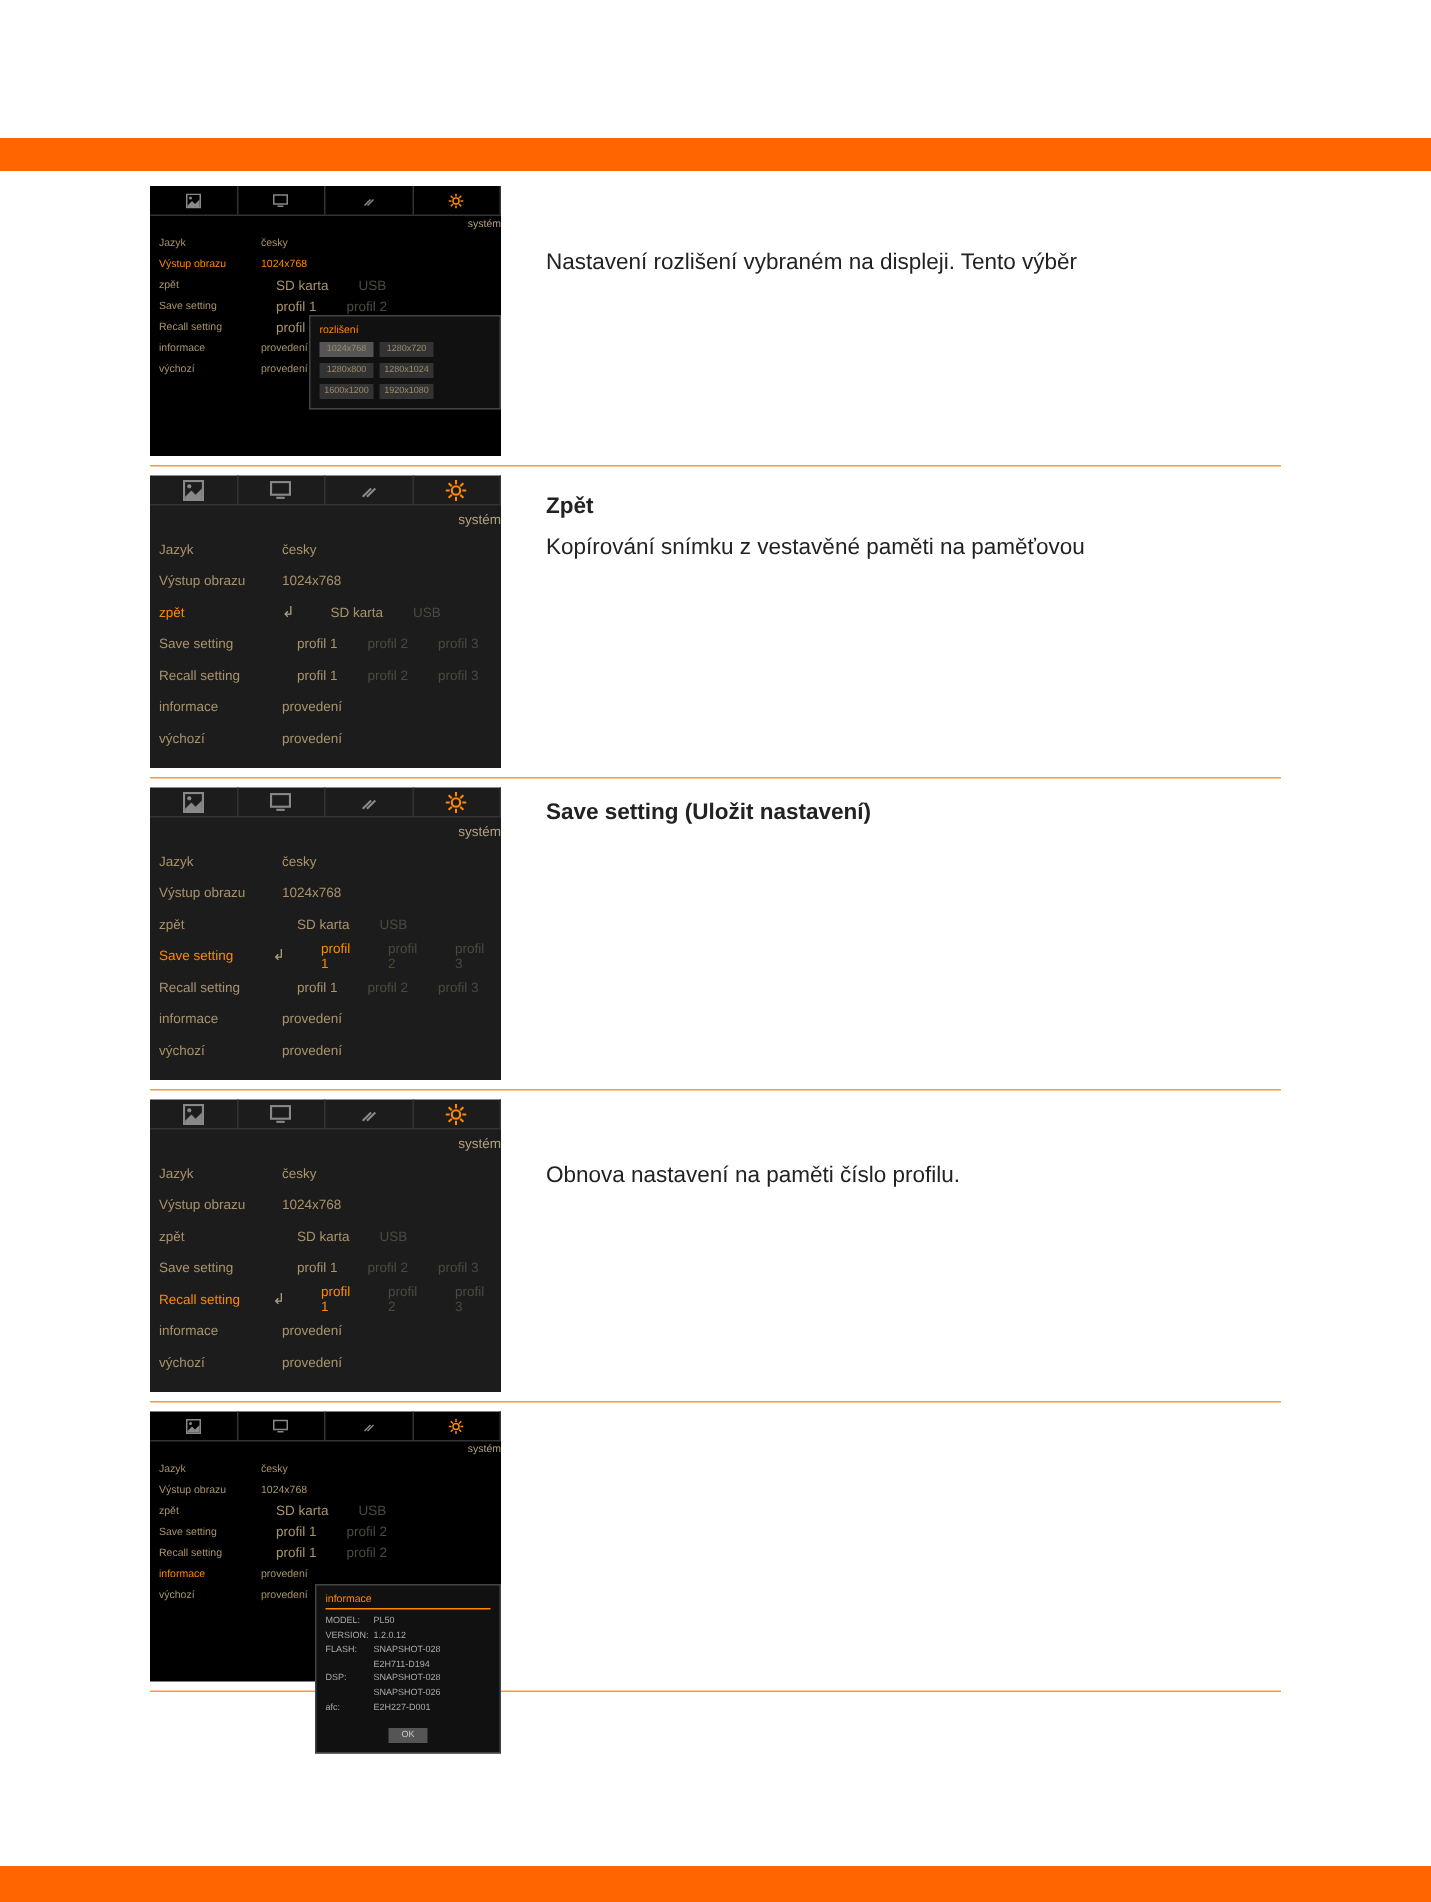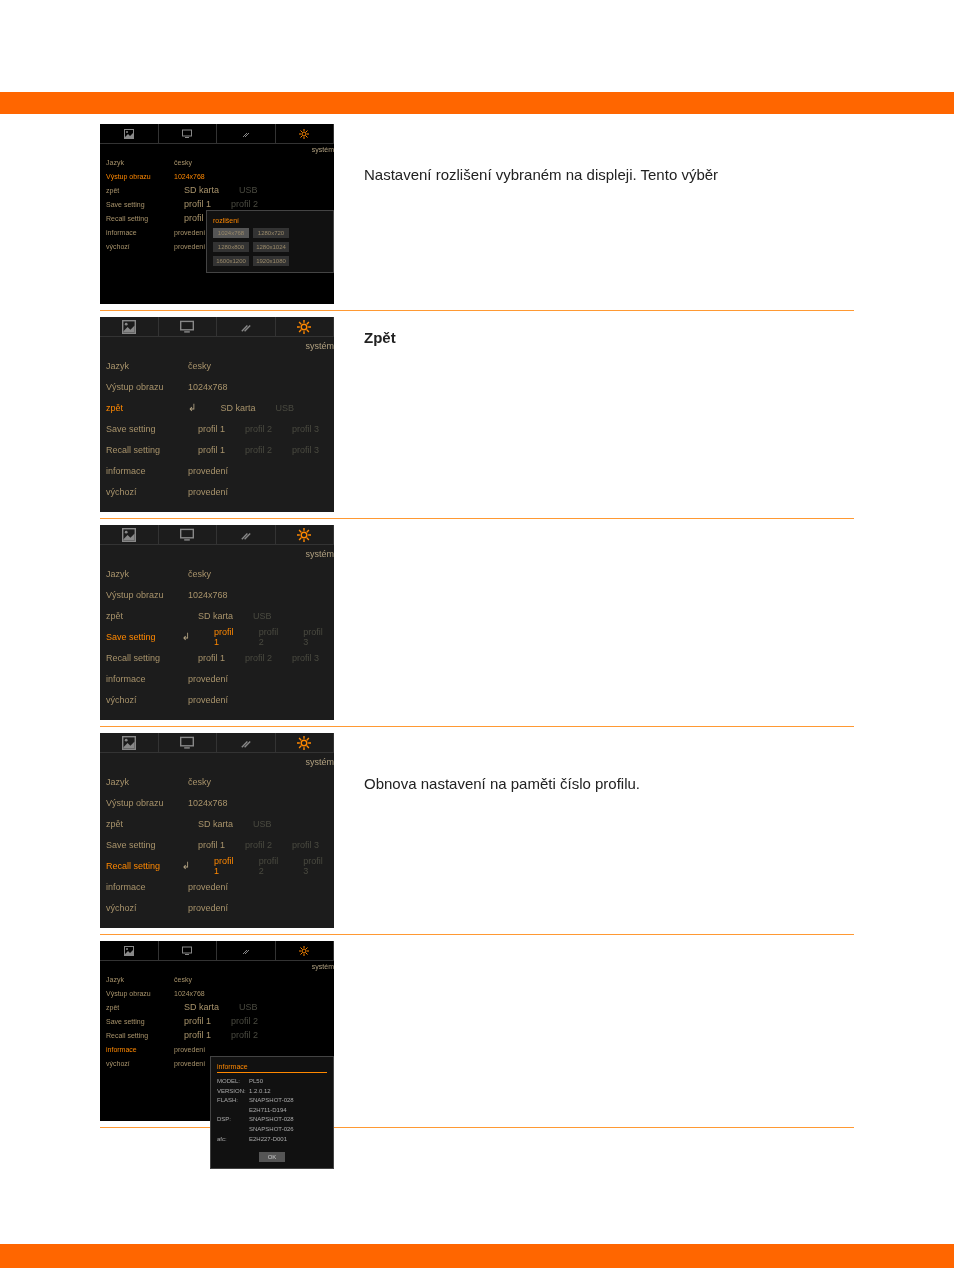--- a/index.html
+++ b/index.html
@@ -191,20 +191,21 @@
               <span class="val">provedení</span>
             </div>
           <div class="prow">
               <span class="lab">výchozí</span>
               <span class="val">provedení</span>
             </div>
         </div>
       </div>
       <div class="desc" style="padding-top:10px">
         <h3>Zpět</h3>
+        <div>Kopírování snímku z vestavěné paměti na paměťovou</div>
       </div>
     </div>
 
     <div class="row">
       <div class="shot">
         <div class="panel">
           <div class="tabs">
             <div class="tab">
                 <svg width="14" height="14" viewBox="0 0 10 10">
                   <rect x="0.5" y="0.5" width="9" height="9" fill="none" stroke="#888"></rect>
@@ -261,20 +262,21 @@
               <span class="lab">informace</span>
               <span class="val">provedení</span>
             </div>
           <div class="prow">
               <span class="lab">výchozí</span>
               <span class="val">provedení</span>
             </div>
         </div>
       </div>
       <div class="desc" style="padding-top:6px">
+        <h3>Save setting (Uložit nastavení)</h3>
       </div>
     </div>
 
     <div class="row">
       <div class="shot">
         <div class="panel">
           <div class="tabs">
             <div class="tab">
                 <svg width="14" height="14" viewBox="0 0 10 10">
                   <rect x="0.5" y="0.5" width="9" height="9" fill="none" stroke="#888"></rect>

